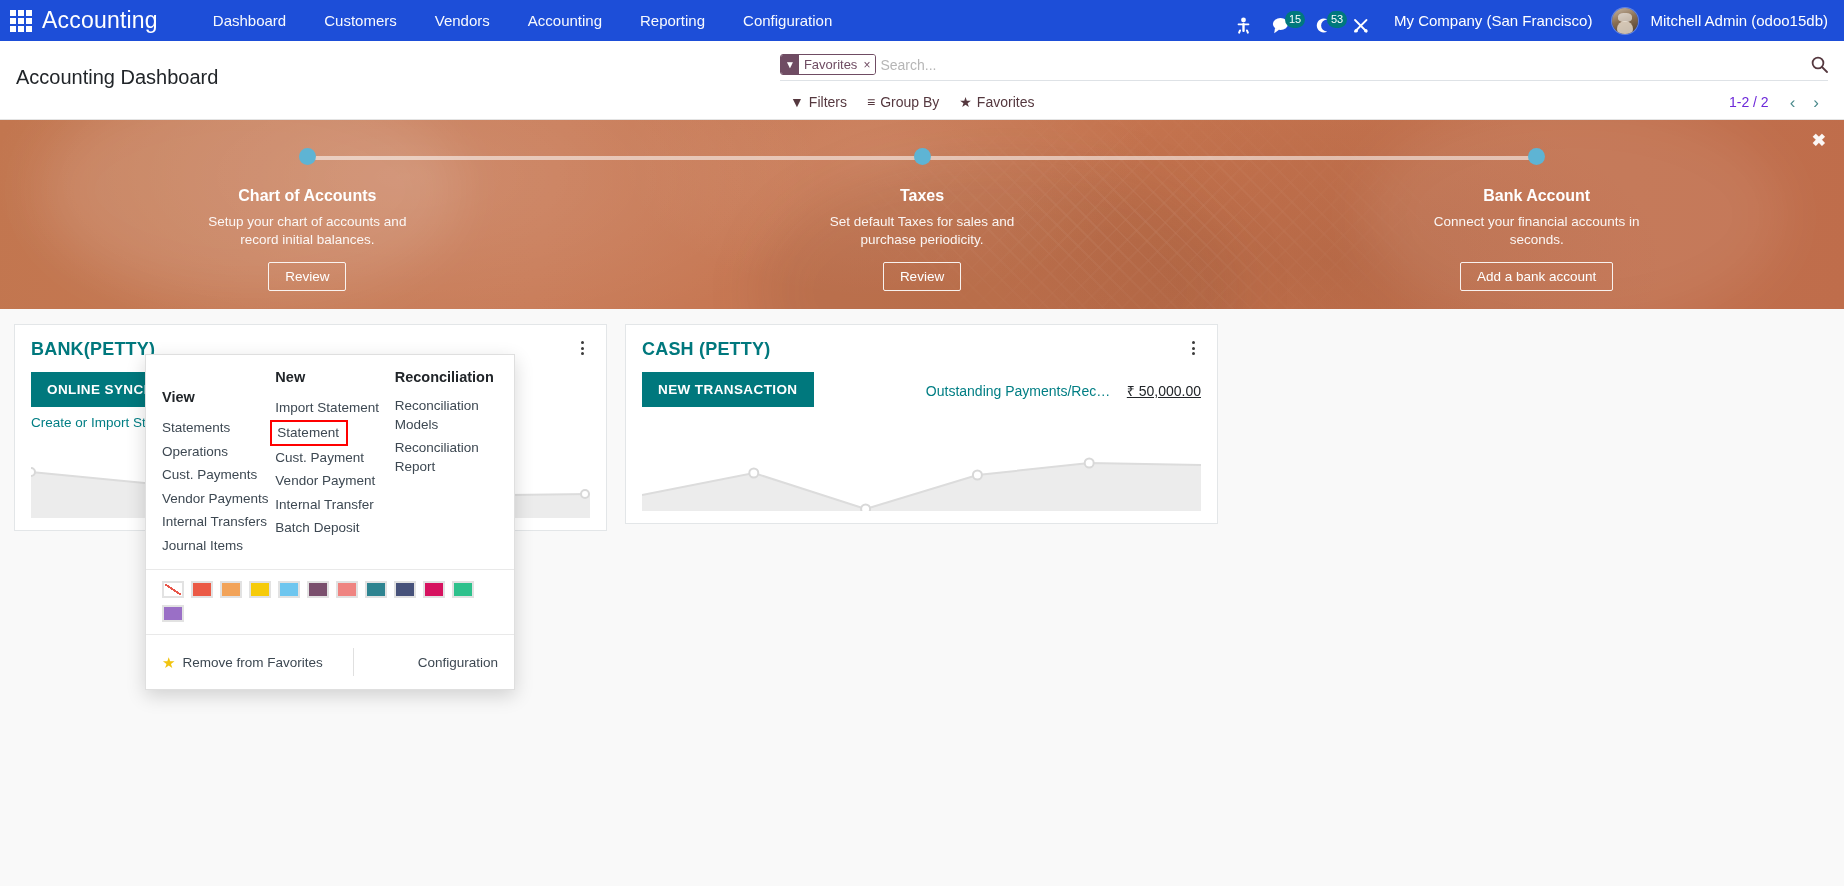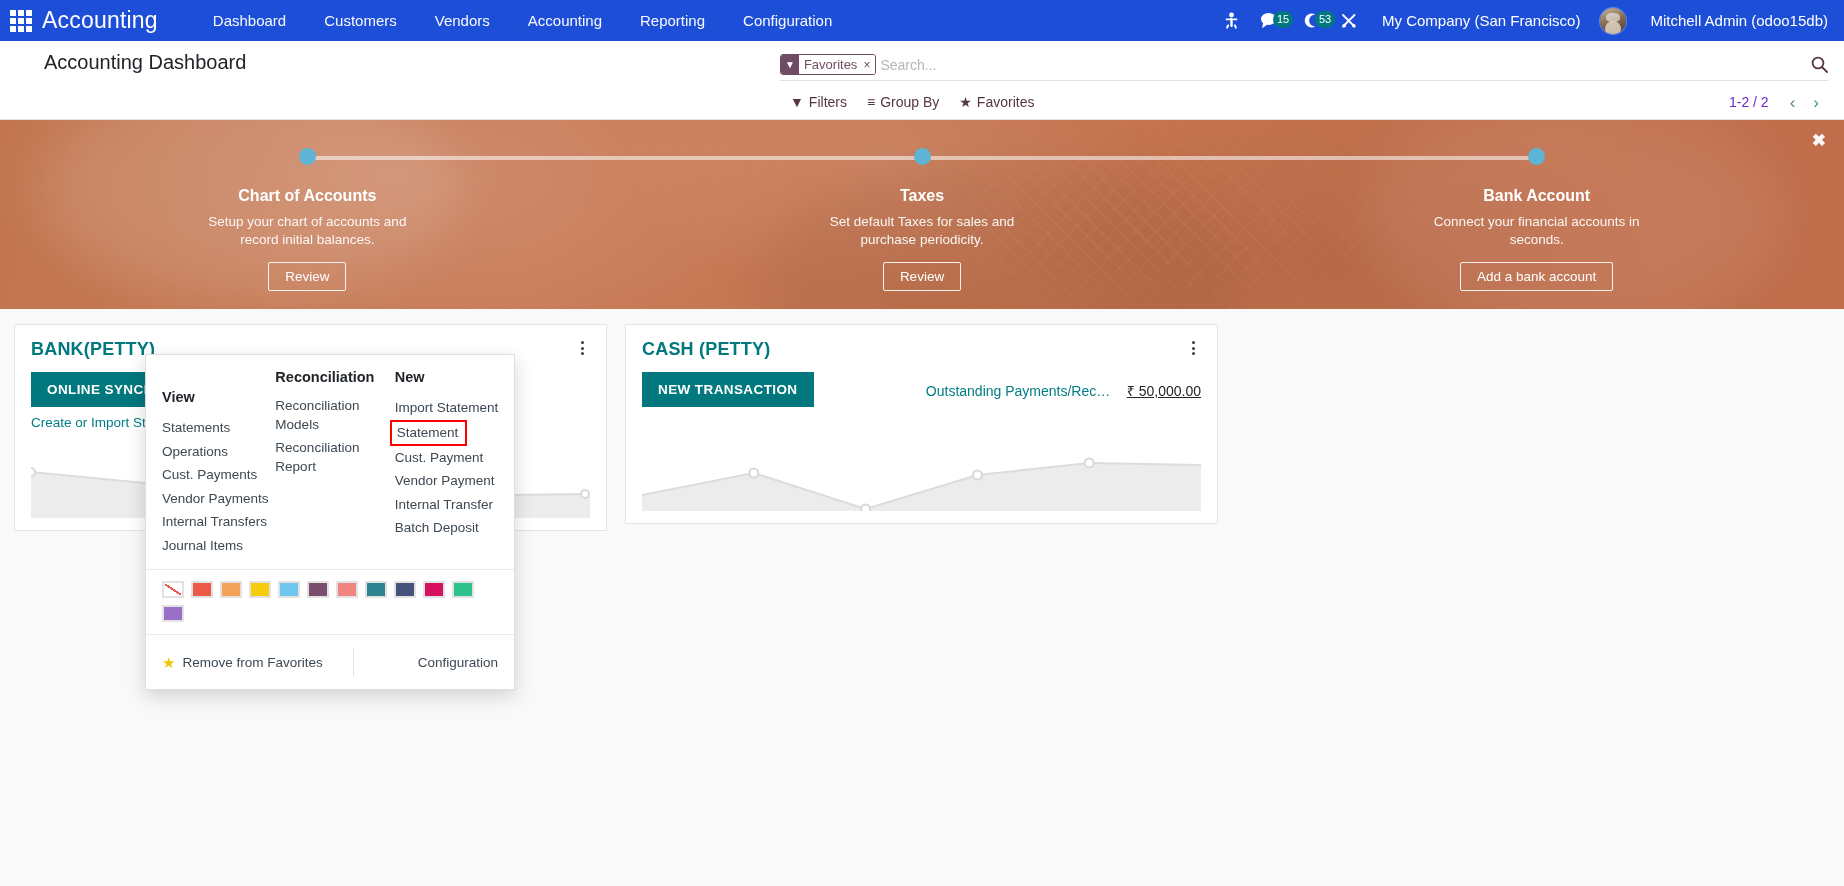--- a/index.html
+++ b/index.html
@@ -55,21 +55,21 @@
     margin-left: auto;
     display: flex;
     align-items: center;
     gap: 0px;
   }
   .sysicon {
     position: relative;
     padding: 0 11px;
     cursor: pointer;
     display: flex;
-    align-items: center;
+    align-items: flex-end;
     height: 27px;
   }
   .sysicon svg { display: block; }
   .badge {
     position: absolute;
     top: 4px; left: 24px;
     background: #00787d;
     color: #fff;
     font-size: 11px;
     line-height: 1;
@@ -79,21 +79,21 @@
     text-align: center;
     font-weight: 400;
   }
   .company-name {
     font-size: 15px;
     padding: 0 14px;
     cursor: pointer;
     white-space: nowrap;
   }
   .user-box {
-    display: flex; align-items: center; gap: 24px;
+    display: flex; align-items: center; gap: 12px;
     padding-left: 6px; cursor: pointer;
   }
   .avatar {
     width: 26px; height: 26px; border-radius: 50%;
     background: linear-gradient(160deg,#c9b9a6 0%, #8a6f52 45%, #4a3b2e 100%);
     position: relative; overflow: hidden;
     box-shadow: 0 0 0 1px rgba(255,255,255,.3);
   }
   .avatar::after {
     content:''; position:absolute; left:5px; top:13px;
@@ -108,21 +108,21 @@
   .user-name { font-size: 15px; white-space: nowrap; }
 
   
   .control-panel {
     background: #ffffff;
     border-bottom: 1px solid #e3e3e3;
     padding: 0 16px;
     height: 79px;
     position: relative;
   }
-  .cp-row1 { display: flex; align-items: flex-start; padding-top: 7px; margin-left: 28px; }
+  .cp-row1 { display: flex; align-items: flex-start; padding-top: 22px; }
   .page-title {
     font-size: 20px;
     color: #212529;
     font-weight: 400;
     line-height: 28px;
     flex: 0 0 auto;
   }
   .searchview {
     position: absolute;
     left: 780px; right: 16px; top: 10px;
@@ -659,33 +659,33 @@
       <div class="dd-head">View</div>
       <div class="dd-item">Statements</div>
       <div class="dd-item">Operations</div>
       <div class="dd-item">Cust. Payments</div>
       <div class="dd-item">Vendor Payments</div>
       <div class="dd-item">Internal Transfers</div>
       <div class="dd-item">Journal Items</div>
     </div>
 
     <div class="dd-col">
-      <div class="dd-head">Reconciliation</div>
-      <div class="dd-item wrap">Reconciliation Models</div>
-      <div class="dd-item wrap">Reconciliation Report</div>
-    </div>
-
-    <div class="dd-col">
       <div class="dd-head">New</div>
       <div class="dd-item">Import Statement</div>
       <div class="dd-item highlighted">Statement</div>
       <div class="dd-item">Cust. Payment</div>
       <div class="dd-item">Vendor Payment</div>
       <div class="dd-item">Internal Transfer</div>
       <div class="dd-item">Batch Deposit</div>
+    </div>
+
+    <div class="dd-col">
+      <div class="dd-head">Reconciliation</div>
+      <div class="dd-item wrap">Reconciliation Models</div>
+      <div class="dd-item wrap">Reconciliation Report</div>
     </div>
   </div>
 
   <div class="dd-colors">
     <span class="swatch none"></span>
     <span class="swatch" style="background:#eb5a46"></span>
     <span class="swatch" style="background:#f2a359"></span>
     <span class="swatch" style="background:#f6cb0a"></span>
     <span class="swatch" style="background:#6ec6ef"></span>
     <span class="swatch" style="background:#7a4f6d"></span>

